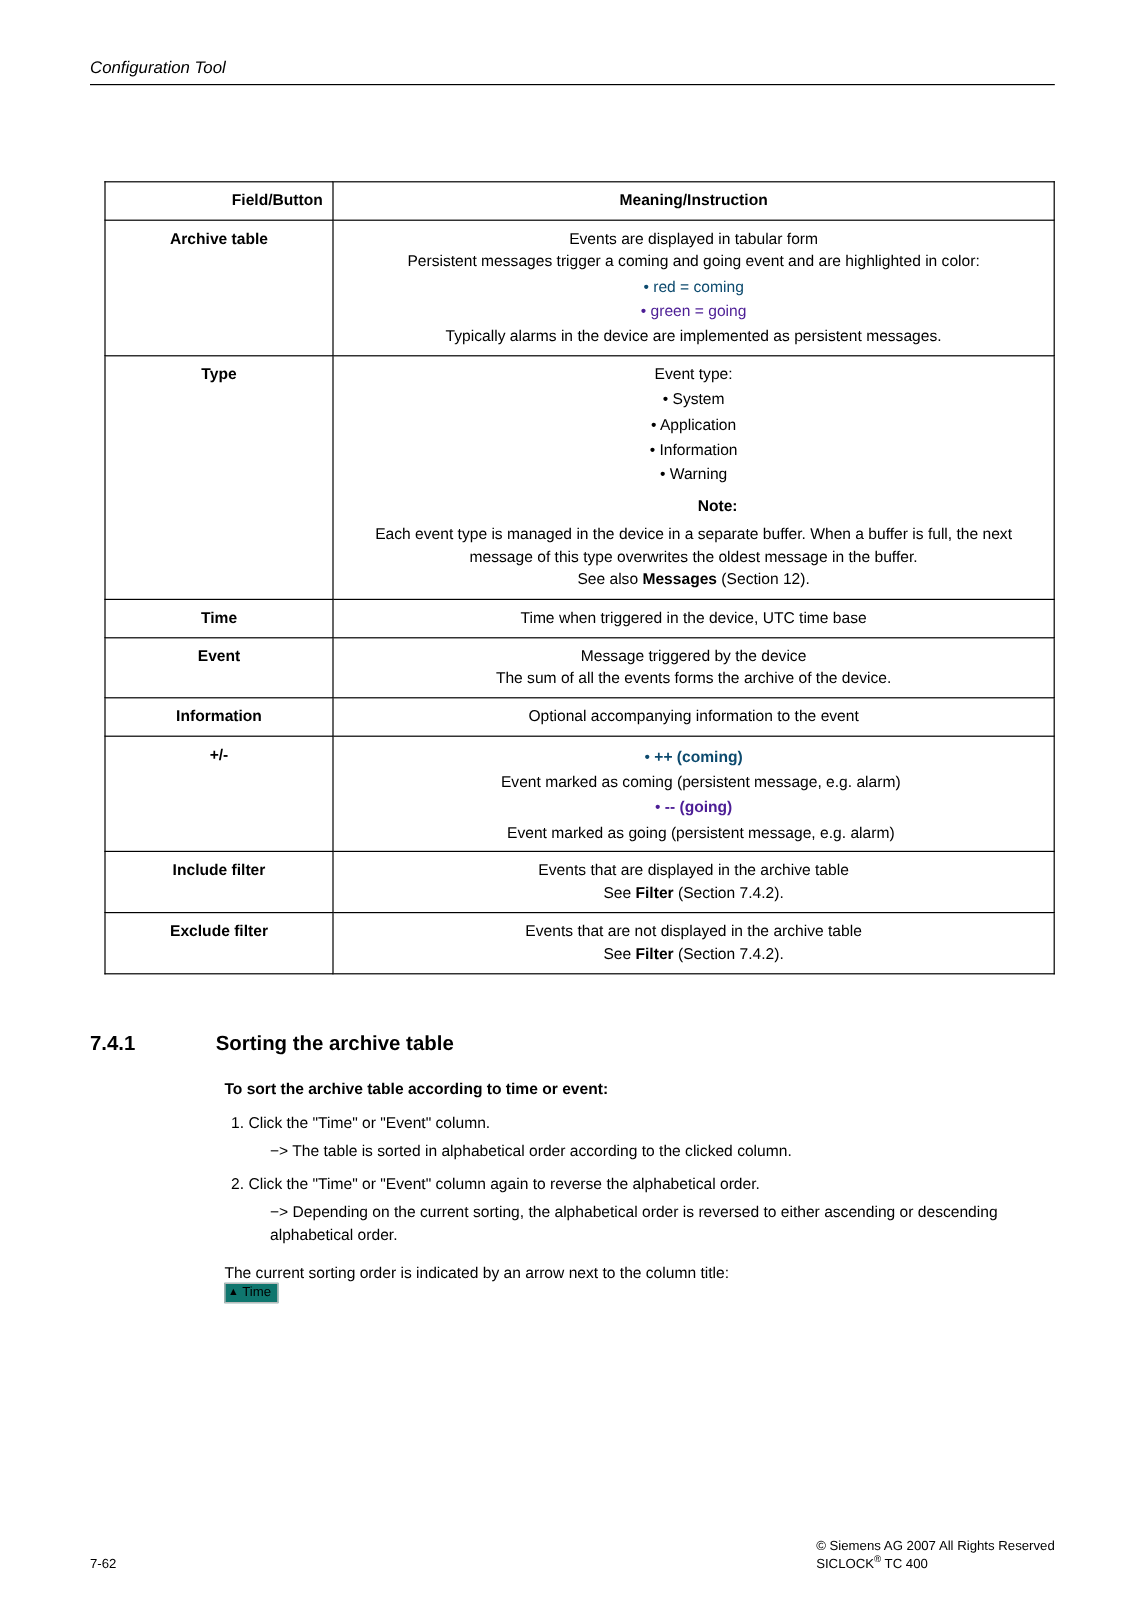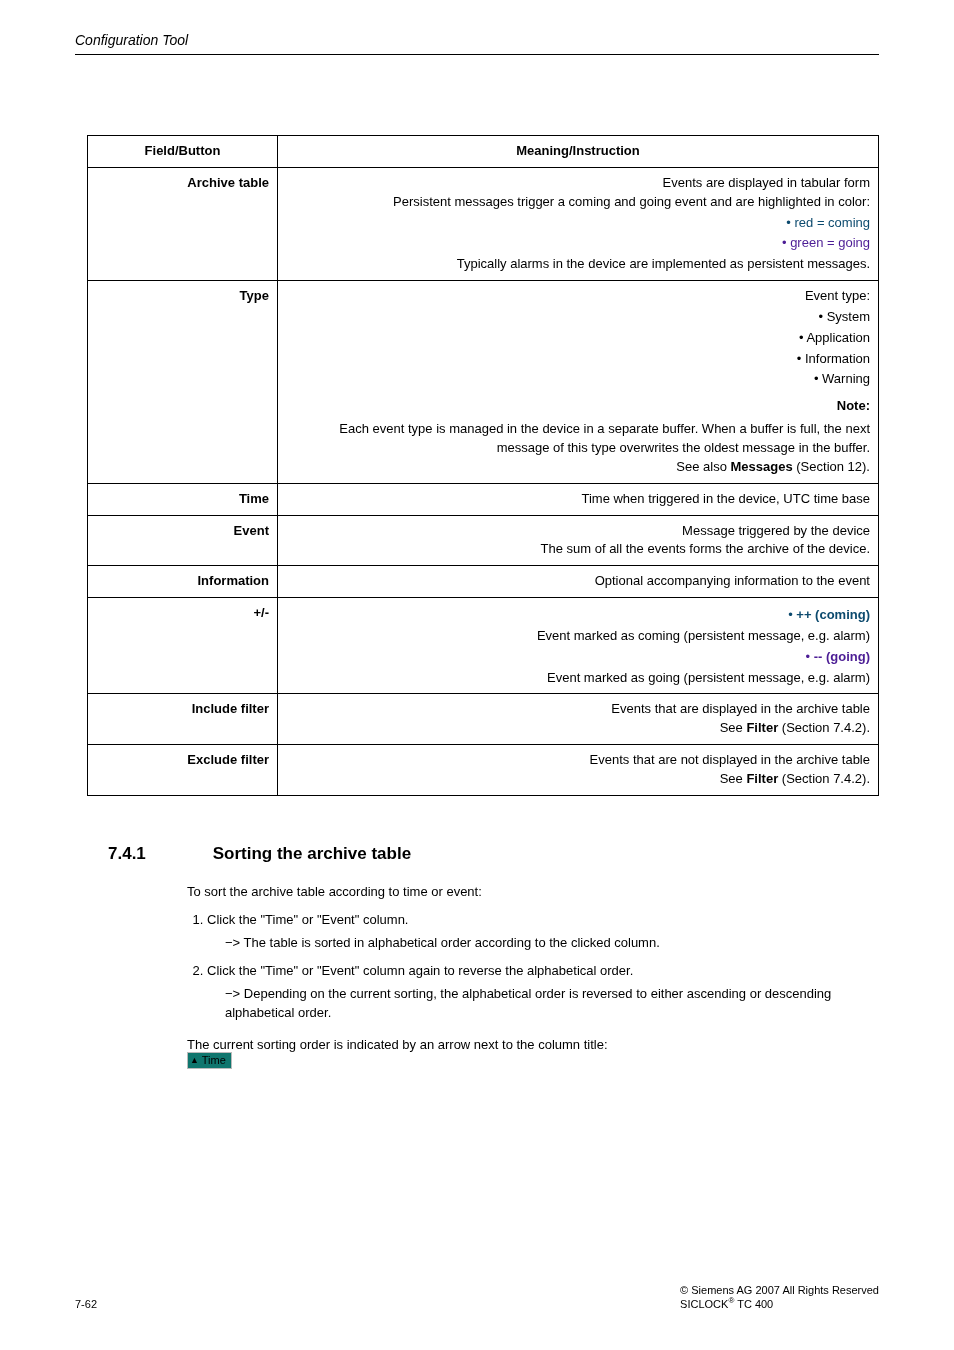--- a/index.html
+++ b/index.html
@@ -6,21 +6,21 @@
   body {
     margin: 0;
     padding: 0;
     font-family: Arial, Helvetica, sans-serif;
     font-size: 13px;
     color: #000;
     background: #fff;
     width: 954px;
   }
   .page {
-    padding: 32px 75px 60px 75px;
+    padding: 48px 75px 60px 75px;
     min-height: 1350px;
     position: relative;
   }
   .running-head {
     font-style: italic;
     font-size: 14px;
     padding-bottom: 6px;
     border-bottom: 1px solid #000;
     margin-bottom: 80px;
   }
@@ -33,51 +33,50 @@
   table.optable {
     width: 100%;
     border-collapse: collapse;
     margin-left: 12px;
     width: calc(100% - 12px);
   }
   table.optable th, table.optable td {
     border: 1px solid #000;
     padding: 6px 8px;
     vertical-align: top;
-    text-align: right;
+    text-align: center;
     font-size: 13px;
     line-height: 1.45;
   }
   table.optable th {
     font-weight: bold;
     text-align: center;
   }
-  table.optable th.fieldcol { width: 190px; }
+  table.optable th.fieldcol { width: 190px; text-align: right; }
   td.subfield {
     padding-left: 26px;
     font-weight: bold;
     border-left: 1px solid #000;
   }
   td.mainfield { font-weight: bold; }
   .ul-plain { list-style: none; padding: 0; margin: 0; }
   .ul-plain li { margin: 2px 0; }
   .ul-plain li::before { content: "• "; }
   .red { color: #0c4a6e; }
   .green { color: #4c1d95; }
   .note-label { font-weight: bold; display:block; margin-top:8px; margin-bottom:4px;margin-left:40px;}
   .section-head {
     margin-top: 48px;
     margin-bottom: 20px;
     font-size: 17px;
     font-weight: bold;
-    margin-left: 33px;
   }
   .section-head .snum { display:inline-block; width:100px; }
   .body-indent { padding-left: 112px; }
-  .proc-title { font-weight: normal; margin-bottom: 12px; }
+  .proc-title { font-weight: bold; margin-bottom: 12px; }
   ol.steps { padding-left: 20px; margin: 0 0 14px 0; }
   ol.steps li { margin-bottom: 6px; line-height:1.45; }
   .result { margin: 4px 0 10px 18px; }
   .timechip {
     display: inline-block;
     background: #0f766e;
     border: 1px solid #bbb;
     font-size: 11px;
     padding: 1px 5px 1px 2px;
     line-height: 1.2;

